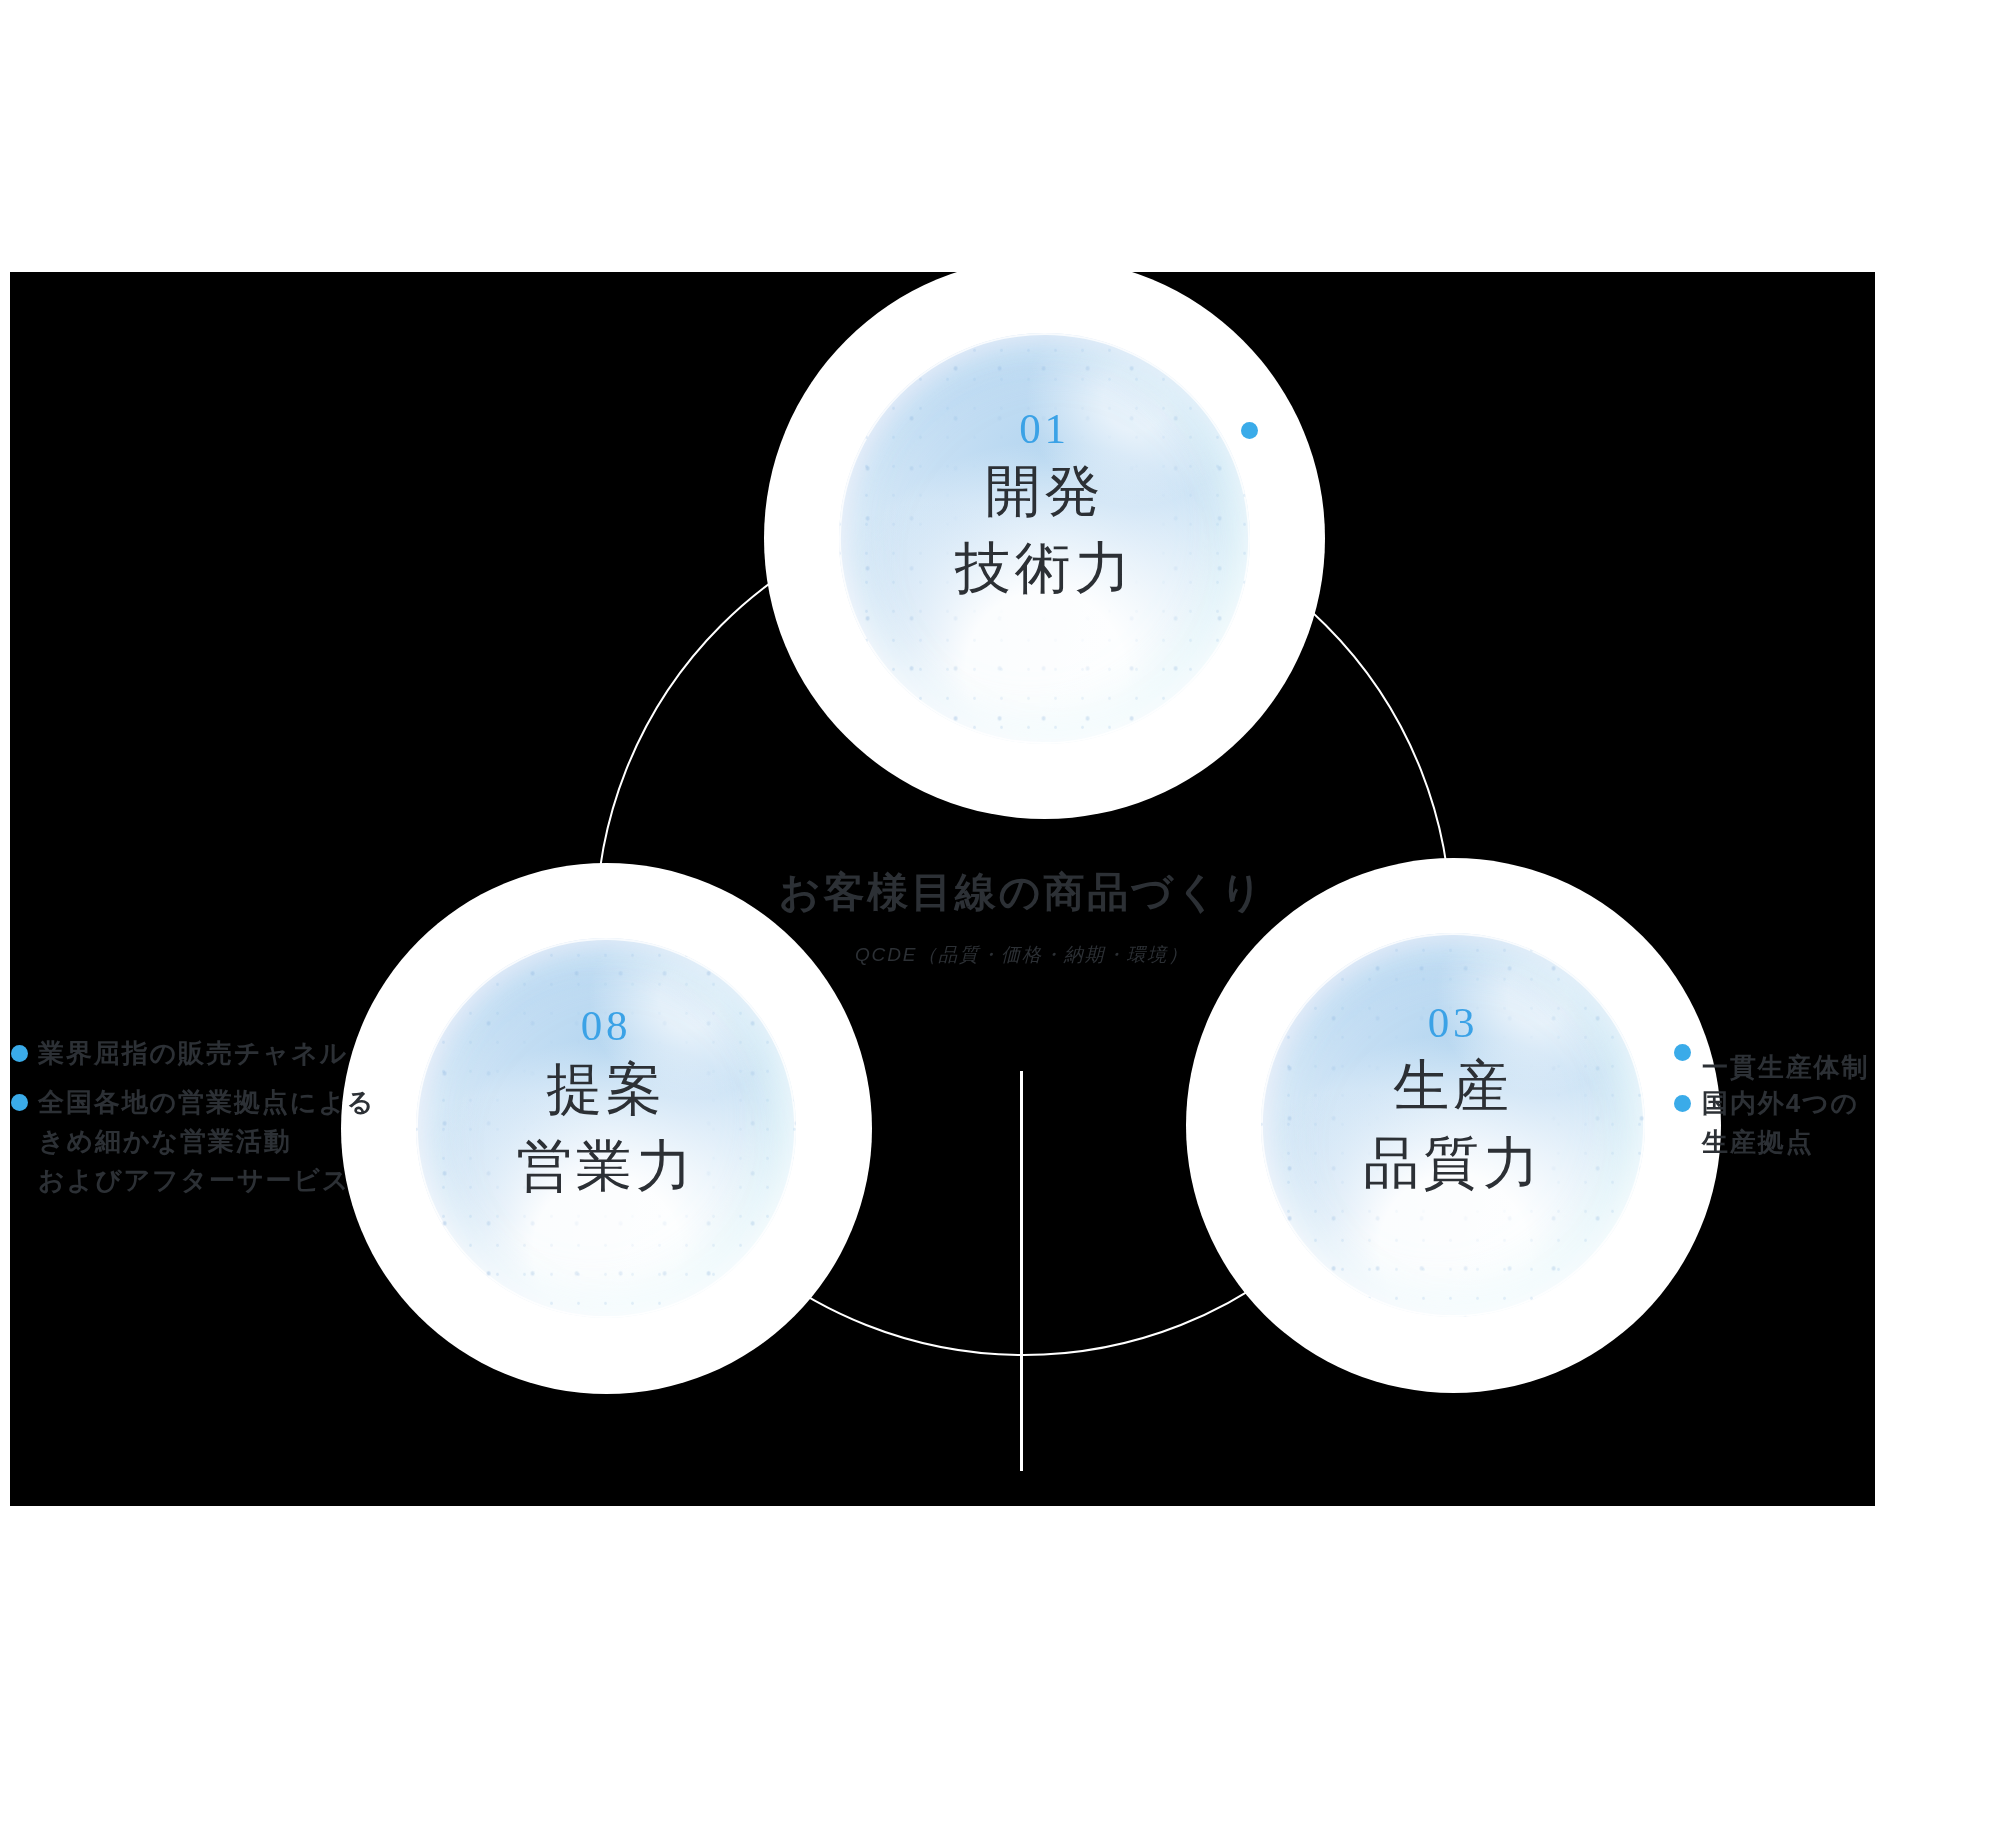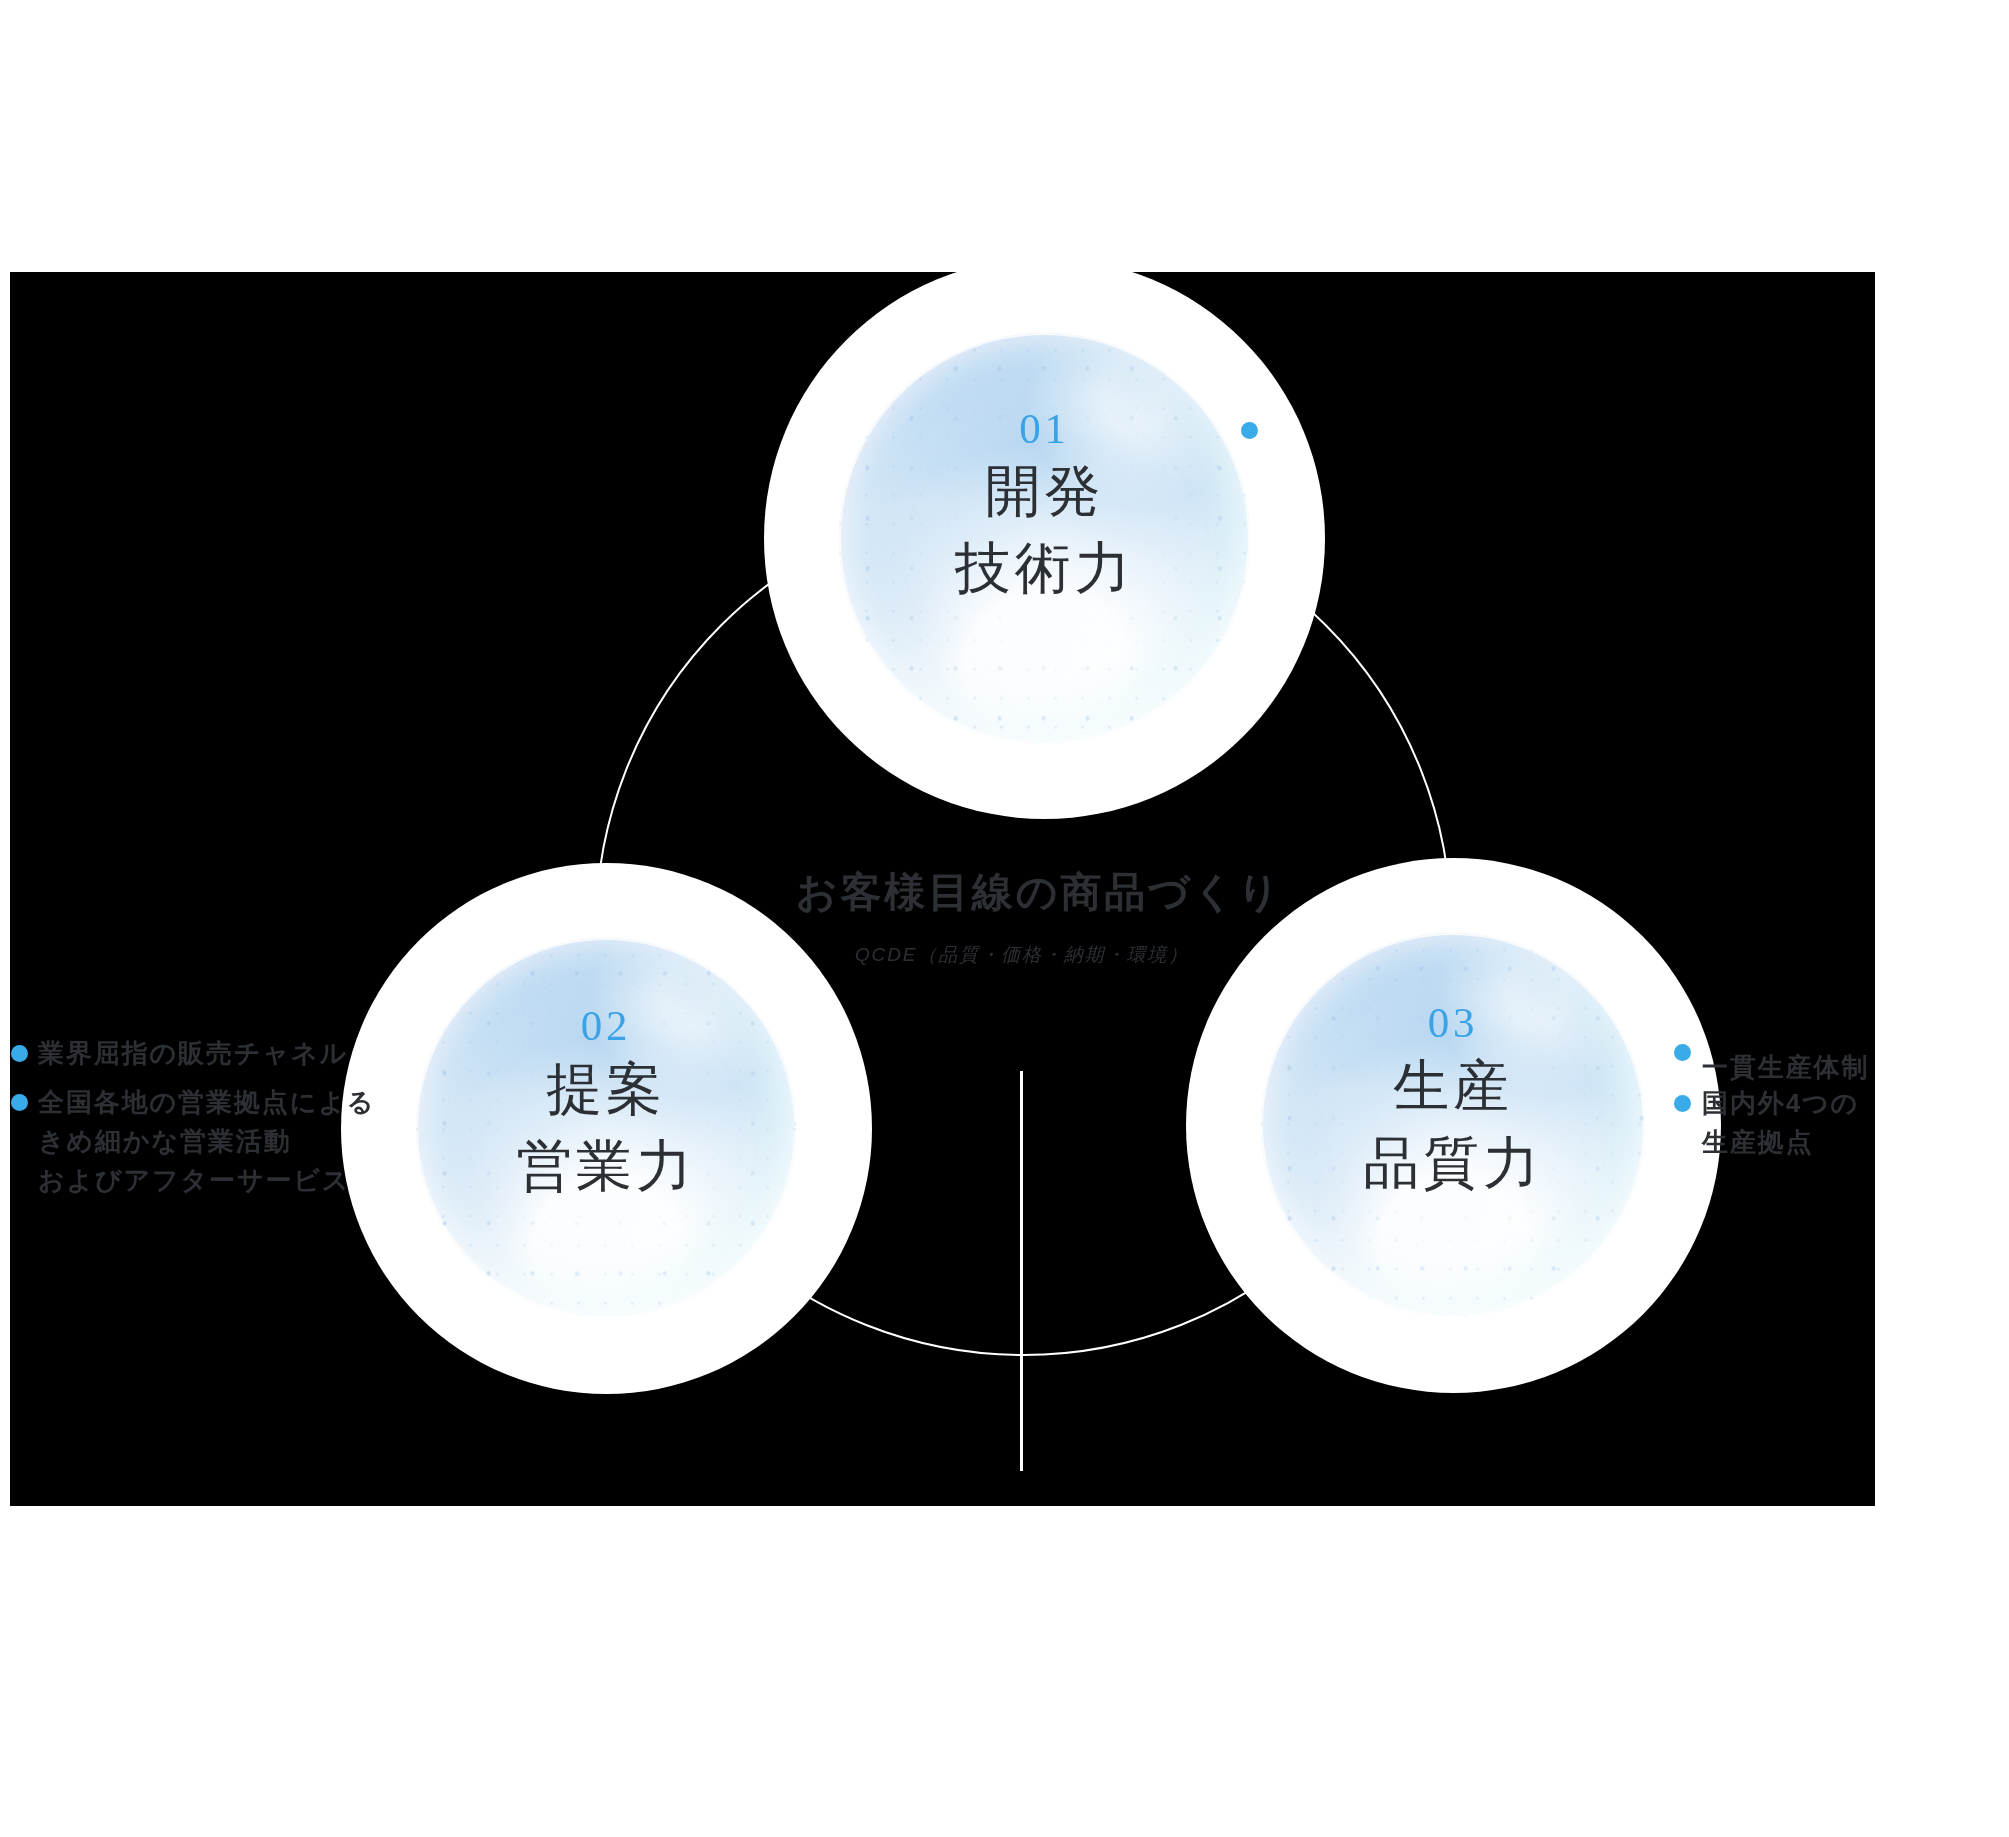--- a/index.html
+++ b/index.html
@@ -67,21 +67,21 @@
     font-family:"Liberation Serif","DejaVu Serif",serif;
     font-size:56px; line-height:77px; letter-spacing:3.8px;
     color:var(--dark-text,#2c3035); font-weight:500;
   }
 
   .center-title {
     position:absolute; left:1022px; top:870px; transform:translateX(-50%);
     white-space:nowrap; z-index:6;
     font-family:"Liberation Serif","DejaVu Serif",serif;
     font-size:41px; line-height:45px; letter-spacing:2.8px;
-    color:var(--dark-text,#2c3035); font-weight:600;margin-left:17px;
+    color:var(--dark-text,#2c3035); font-weight:600;
   }
   .center-subtitle {
     position:absolute; left:1022px; top:942px; transform:translateX(-50%);
     white-space:nowrap; z-index:6;
     font-size:19px; line-height:26px; letter-spacing:1.9px;
     color:var(--dark-text,#2c3035); font-weight:500;font-style:italic;
   }
 
   .ann { position:absolute; z-index:7; font-size:26px; line-height:39px;
     letter-spacing:1.9px; color:var(--dark-text,#2c3035); font-weight:600; white-space:nowrap; }
@@ -123,21 +123,21 @@
   <div class="sphere sphere-1">
     <div class="bubble-text">
       <div class="bubble-num">01</div>
       <div class="bubble-title">開発</div>
       <div class="bubble-title">技術力</div>
     </div>
   </div>
 
   <div class="sphere sphere-2">
     <div class="bubble-text">
-      <div class="bubble-num">02</div>
+      <div class="bubble-num">08</div>
       <div class="bubble-title">提案</div>
       <div class="bubble-title">営業力</div>
     </div>
   </div>
 
   <div class="sphere sphere-3">
     <div class="bubble-text">
       <div class="bubble-num">03</div>
       <div class="bubble-title">生産</div>
       <div class="bubble-title">品質力</div>

